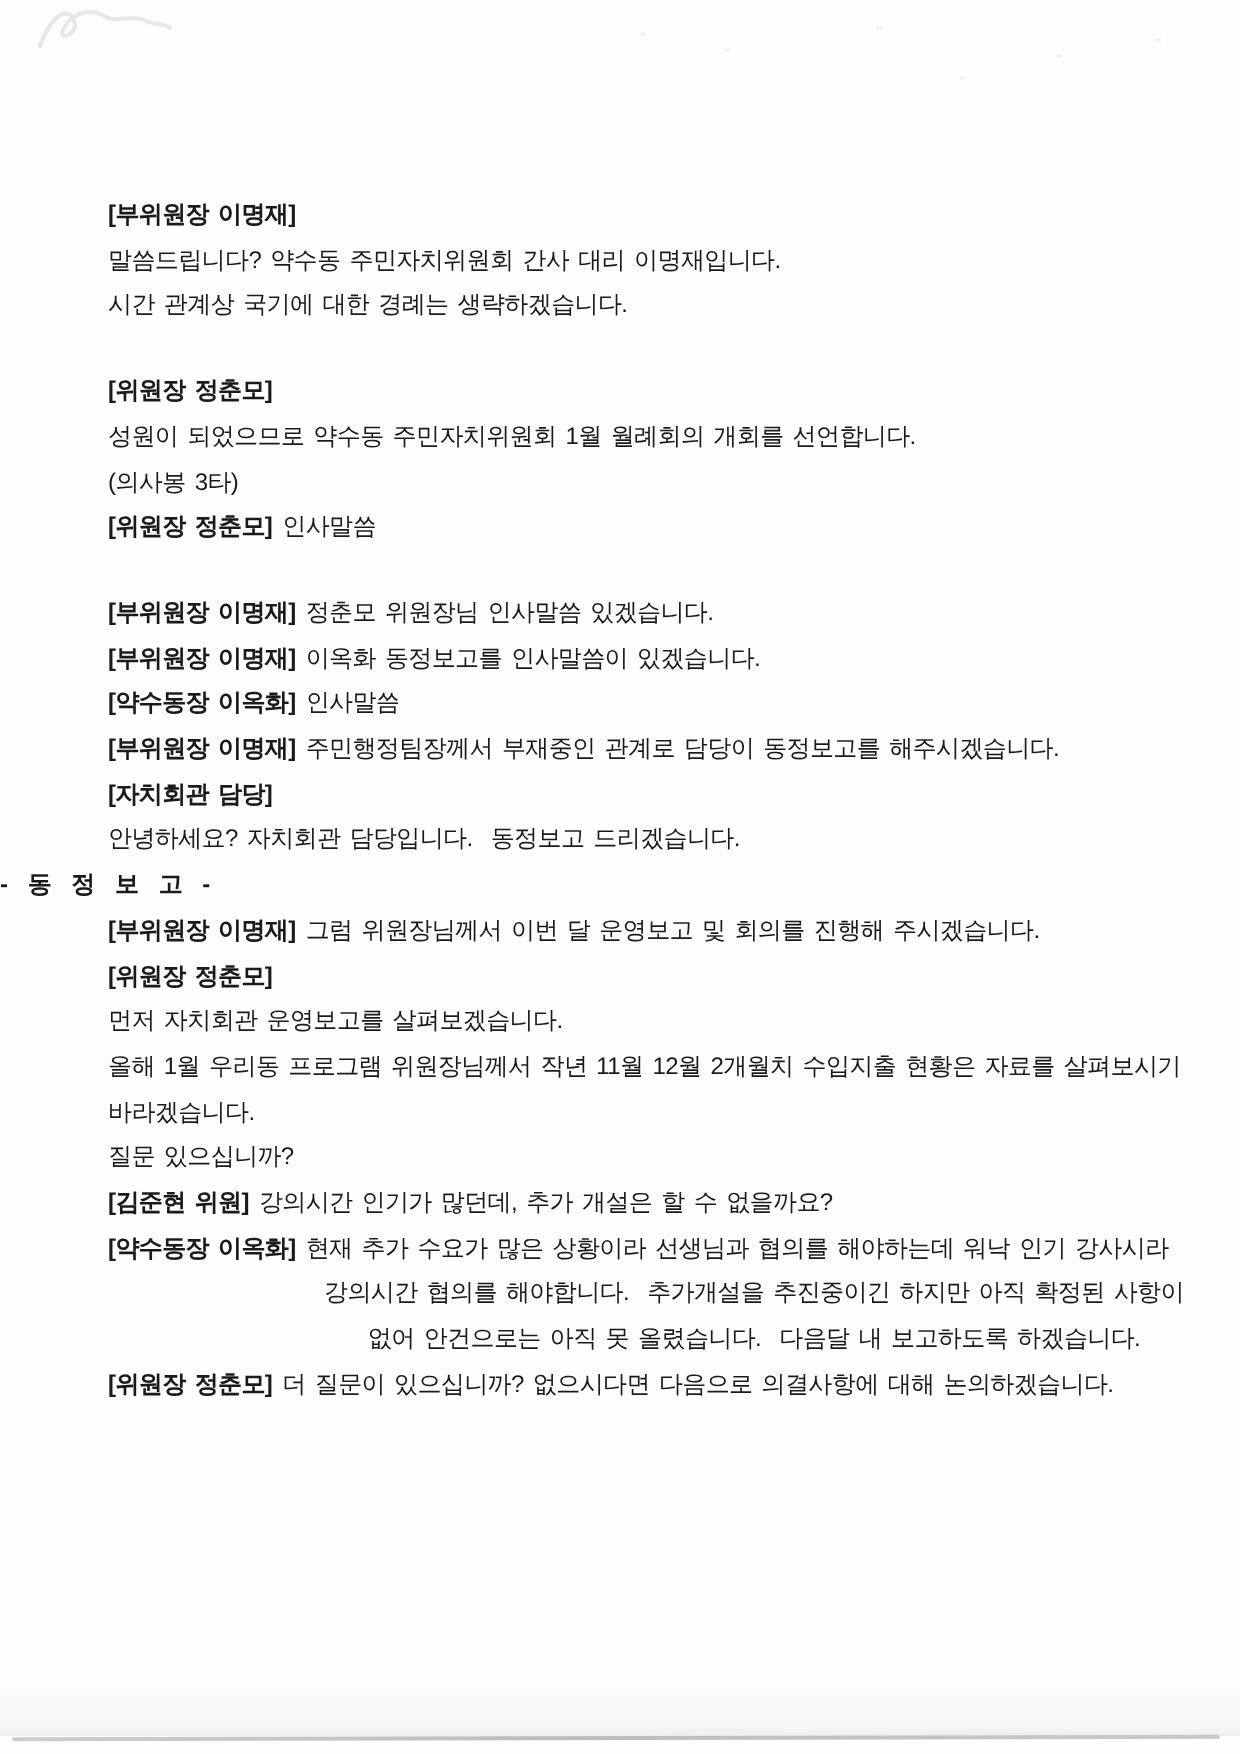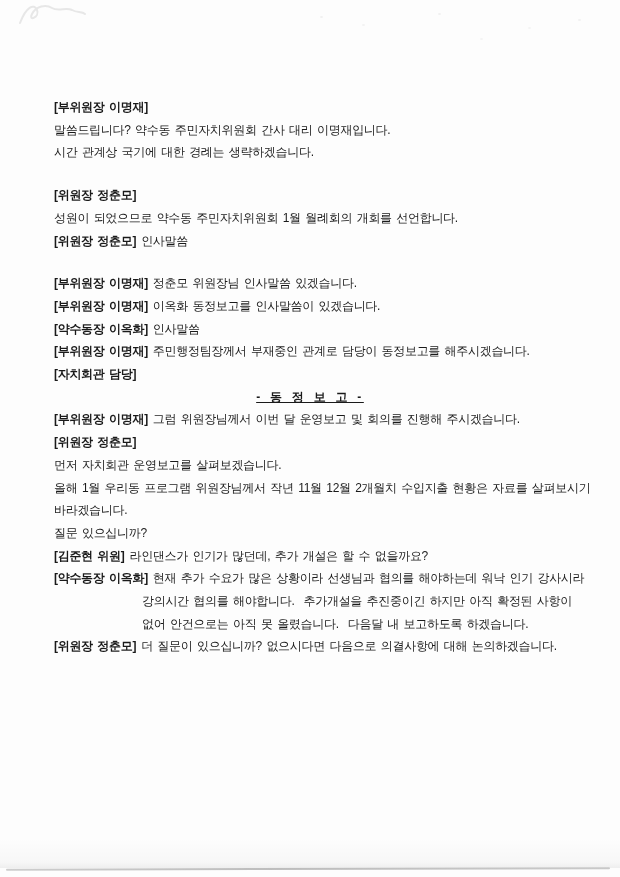--- a/index.html
+++ b/index.html
@@ -9,23 +9,23 @@
     font-family:"Liberation Sans","DejaVu Sans",sans-serif;
   }
   .doc { position:absolute; inset:0; padding:76px 8px 0 54px; }
   .ln {
     margin:0; line-height:22.7px; font-size:12px;
     letter-spacing:-0.3px; word-spacing:1.5px; white-space:pre;
   }
   .ln b { font-weight:bold; margin-right:5px; }
   .ln b:empty, .ln span:empty { display:none; margin:0; }
   .gap { margin-top:20px; }
-  .center { text-align:center; margin-left:-54px; margin-right:-8px;text-decoration:underline; }
+  .center { text-align:left; margin-left:-54px; margin-right:-8px; }
   .center b { letter-spacing:2.5px; margin-right:0; }
-  .indent { padding-left:88px; }
+  .indent { padding-left:88px;text-align:center; }
   .pen-mark { position:absolute; left:16px; top:1px; }
   .smudges {
     position:absolute; top:16px; left:320px; width:3px; height:2px;
     background:#f1f1f1; border-radius:50%;
     box-shadow:42px 8px 0 #f3f3f3, 118px -3px 0 #f1f1f1,
                208px 11px 0 #f4f4f4, 258px 3px 0 #f2f2f2, 160px 22px 0 #f4f4f4;
   }
   .scan-shadow {
     position:absolute; left:0; right:0; top:838px; height:30px;
     background:linear-gradient(to bottom, rgba(0,0,0,0) 0%, rgba(0,0,0,0.025) 80%, rgba(0,0,0,0.06) 100%);
@@ -43,34 +43,36 @@
   <path d="M4,22 C10,6 18,2 21,9 C24,16 12,21 16,13 C20,5 30,3 36,7 C42,11 50,6 56,9 C61,12 66,10 69,13" fill="none" stroke="#e7e7e7" stroke-width="2" stroke-linecap="round"></path>
 </svg>
 <div class="smudges"></div>
 
 <div class="doc">
   <p class="ln gap"><b>[부위원장 이명재]</b></p>
   <p class="ln"><span>말씀드립니다? 약수동 주민자치위원회 간사 대리 이명재입니다.</span></p>
   <p class="ln"><span>시간 관계상 국기에 대한 경례는 생략하겠습니다.</span></p>
   <p class="ln gap"><b>[위원장 정춘모]</b></p>
   <p class="ln"><span>성원이 되었으므로 약수동 주민자치위원회 1월 월례회의 개회를 선언합니다.</span></p>
+  <p class="ln"><span>(의사봉 3타)</span></p>
   <p class="ln"><b>[위원장 정춘모]</b><span>인사말씀</span></p>
   <p class="ln gap"><b>[부위원장 이명재]</b><span>정춘모 위원장님 인사말씀 있겠습니다.</span></p>
   <p class="ln"><b>[부위원장 이명재]</b><span>이옥화 동정보고를 인사말씀이 있겠습니다.</span></p>
   <p class="ln"><b>[약수동장 이옥화]</b><span>인사말씀</span></p>
   <p class="ln"><b>[부위원장 이명재]</b><span>주민행정팀장께서 부재중인 관계로 담당이 동정보고를 해주시겠습니다.</span></p>
   <p class="ln"><b>[자치회관 담당]</b></p>
+  <p class="ln"><span>안녕하세요? 자치회관 담당입니다.  동정보고 드리겠습니다.</span></p>
   <p class="ln center"><b>- 동 정 보 고 -</b></p>
   <p class="ln"><b>[부위원장 이명재]</b><span>그럼 위원장님께서 이번 달 운영보고 및 회의를 진행해 주시겠습니다.</span></p>
   <p class="ln"><b>[위원장 정춘모]</b></p>
   <p class="ln"><span>먼저 자치회관 운영보고를 살펴보겠습니다.</span></p>
   <p class="ln"><span>올해 1월 우리동 프로그램 위원장님께서 작년 11월 12월 2개월치 수입지출 현황은 자료를 살펴보시기</span></p>
   <p class="ln"><span>바라겠습니다.</span></p>
   <p class="ln"><span>질문 있으십니까?</span></p>
-  <p class="ln"><b>[김준현 위원]</b><span>라인댄스가 인기가 많던데, 추가 개설은 할 수 없을까요?</span></p>
+  <p class="ln"><b>[김준현 위원]</b><span>강의시간 인기가 많던데, 추가 개설은 할 수 없을까요?</span></p>
   <p class="ln"><b>[약수동장 이옥화]</b><span>현재 추가 수요가 많은 상황이라 선생님과 협의를 해야하는데 워낙 인기 강사시라</span></p>
   <p class="ln indent"><span>강의시간 협의를 해야합니다.  추가개설을 추진중이긴 하지만 아직 확정된 사항이</span></p>
   <p class="ln indent"><span>없어 안건으로는 아직 못 올렸습니다.  다음달 내 보고하도록 하겠습니다.</span></p>
   <p class="ln"><b>[위원장 정춘모]</b><span>더 질문이 있으십니까? 없으시다면 다음으로 의결사항에 대해 논의하겠습니다.</span></p>
 </div>
 
 <div class="scan-shadow"></div>
 <div class="scan-line"></div>
 
 </body></html>

